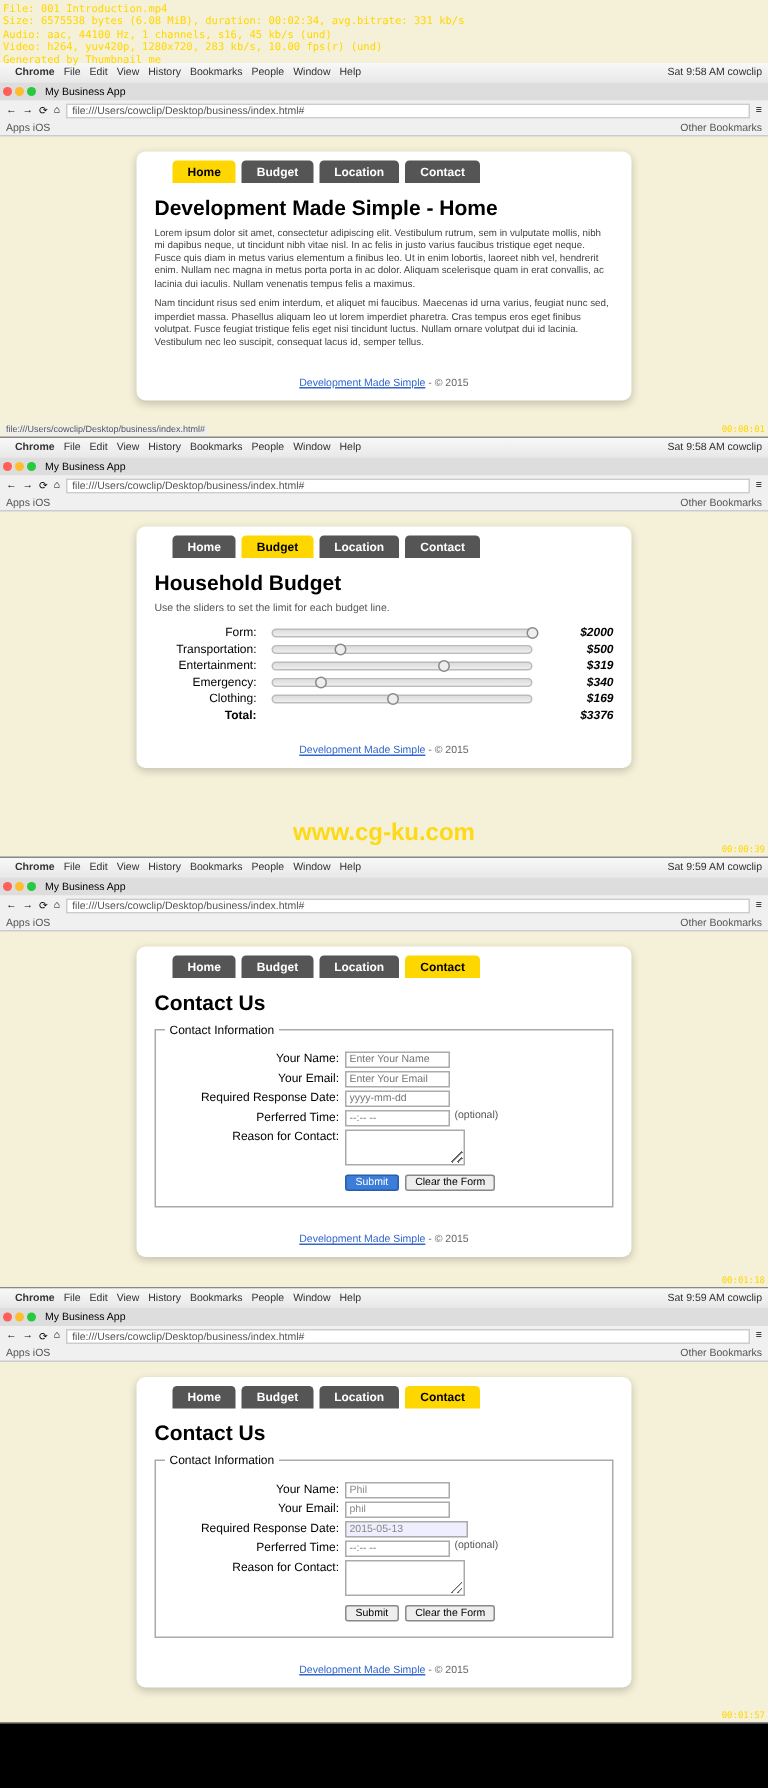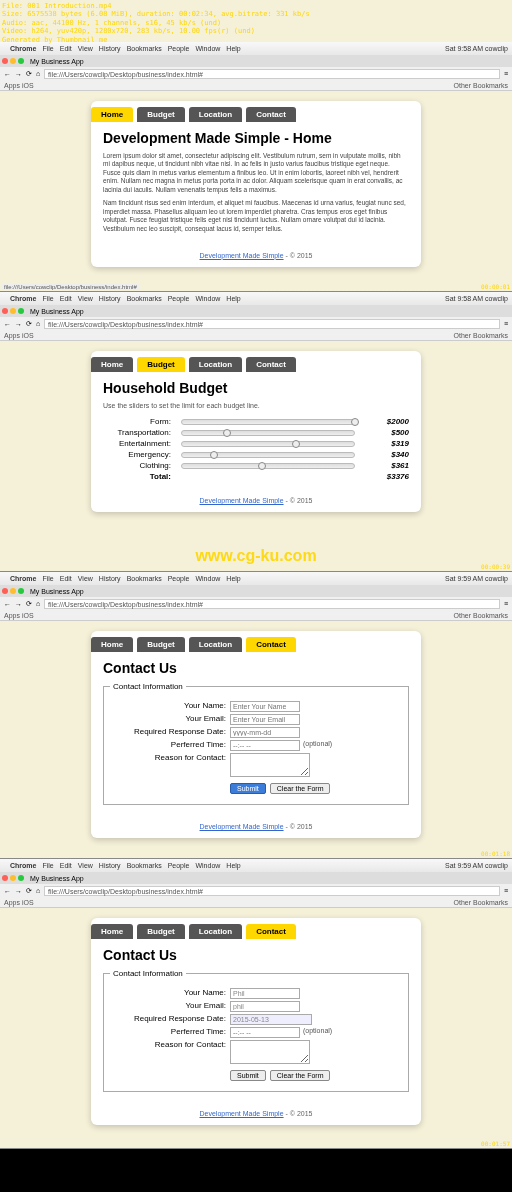--- a/index.html
+++ b/index.html
@@ -10,21 +10,21 @@
 .menubar-right { margin-left:auto; display:flex; gap:6px; align-items:center; }
 .tabbar { background:#ddd; height:12px; display:flex; align-items:center; font-size:7px; padding:0 2px; }
 .traffic { display:flex; gap:2px; margin-right:6px; }
 .dot { width:6px; height:6px; border-radius:50%; }
 .dot.r{background:#ff5f56}.dot.y{background:#ffbd2e}.dot.g{background:#27c93f}
 .addrbar { background:#f0f0f0; height:13px; display:flex; align-items:center; font-size:7px; padding:0 4px; gap:4px; }
 .addrfield { flex:1; background:#fff; border:1px solid #ccc; height:10px; padding:0 3px; line-height:10px; color:#555; }
 .bmbar { background:#f0f0f0; height:11px; display:flex; align-items:center; font-size:7px; padding:0 4px; color:#555; justify-content:space-between; border-bottom:1px solid #ccc; }
 .content-area { padding:10px 0 20px; min-height:200px; }
 .card { width:330px; margin:0 auto; background:#fff; border-radius:6px; box-shadow:0 2px 6px rgba(0,0,0,.2); padding:0 0 6px; }
-.tabs { display:flex; gap:4px; padding:6px 0 0; }
+.tabs { display:flex; gap:4px; padding:6px 24px 0; }
 .tab { background:#555; color:#fff; font-size:8px; font-weight:bold; padding:3px 10px; border-radius:3px 3px 0 0; cursor:pointer; }
 .tab.active { background:#ffd700; color:#000; }
 .card-body { padding:8px 12px 10px; }
 h1 { font-size:14px; font-weight:bold; margin-bottom:6px; }
 .para { font-size:6.5px; color:#444; line-height:1.3; margin-bottom:5px; }
 .footer { text-align:center; font-size:7px; color:#666; padding:4px 0 2px; }
 .footer a { color:#36c; text-decoration:underline; }
 .budget-sub { font-size:7px; color:#555; margin-bottom:8px; }
 .budget-row { display:flex; align-items:center; font-size:8px; margin:2px 0; }
 .budget-label { width:72px; text-align:right; padding-right:4px; }
@@ -184,21 +184,21 @@
               <div class="budget-slider">
                 <div class="budget-knob" style="left:16%"></div>
               </div>
               <div class="budget-val">$340</div>
             </div>
             <div class="budget-row">
               <div class="budget-label">Clothing:</div>
               <div class="budget-slider">
                 <div class="budget-knob" style="left:44%"></div>
               </div>
-              <div class="budget-val">$361</div>
+              <div class="budget-val">$169</div>
             </div>
           </div>
         <div class="budget-row budget-total">
           <div class="budget-label">Total:</div>
           <div style="flex:1"></div>
           <div class="budget-val">$3376</div>
         </div>
       </div>
       <div class="footer">
         <a>Development Made Simple</a><span> - © 2015</span>

